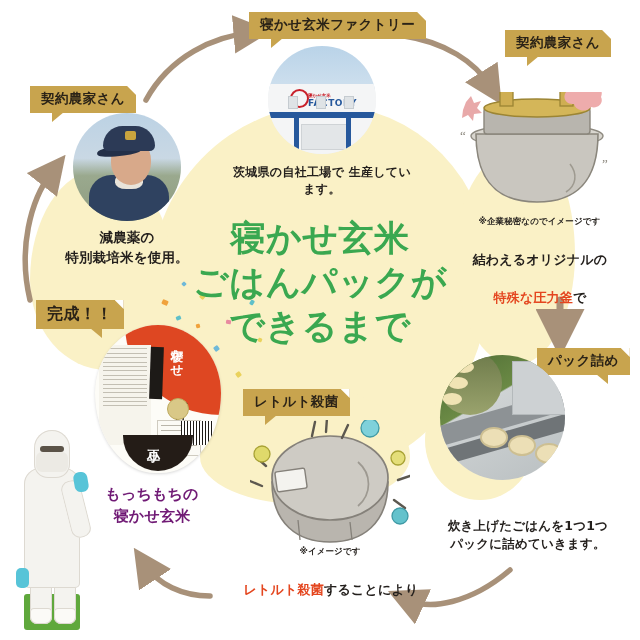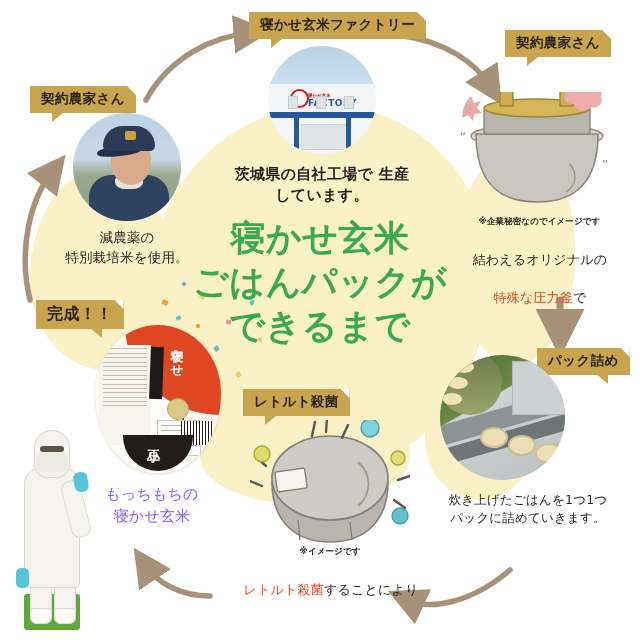--- a/index.html
+++ b/index.html
@@ -14,21 +14,21 @@
          background:#faf1c6;border-radius:60% 40% 50% 50% / 50% 50% 50% 50%;}
   .blob3{position:absolute;left:30px;top:170px;width:140px;height:200px;
          background:#faf1c6;border-radius:50% 50% 45% 55% / 55% 45% 55% 45%;}
   .blob4{position:absolute;left:200px;top:385px;width:210px;height:120px;
          background:#faf1c6;border-radius:50% 50% 48% 52% / 60% 60% 40% 40%;}
   .blob5{position:absolute;left:425px;top:380px;width:110px;height:120px;
          background:#faf1c6;border-radius:50%;}
 
   
   .center-sub{position:absolute;left:232px;top:164px;width:180px;text-align:center;
-       font-size:15px;font-weight:700;color:#231f1c;line-height:1.42;letter-spacing:.3px;}
+       font-size:12px;font-weight:700;color:#231f1c;line-height:1.42;letter-spacing:.3px;}
   .center-title{position:absolute;left:175px;top:216px;width:290px;text-align:center;
        font-size:35px;font-weight:700;color:#3aa850;line-height:1.26;letter-spacing:.5px;
        white-space:pre-line;}
 
   
   .tag{position:absolute;background:#c8a44e;color:#2b2317;font-weight:700;
        font-size:13.5px;padding:6px 11px 7px;letter-spacing:.4px;white-space:nowrap;
        line-height:1;}
   .tag::after{content:"";position:absolute;width:0;height:0;}
   .tag.pd::after{left:22px;bottom:-9px;border-left:0 solid transparent;
@@ -139,26 +139,26 @@
           background:#57c4d8;border-radius:5px;}
   .worker .leg{position:absolute;top:150px;width:22px;height:40px;background:#f4f3ef;
           box-shadow:inset 0 0 0 1px #ddd9d1;}
   .worker .boot{position:absolute;top:186px;width:22px;height:16px;background:#fbfaf7;
           border-radius:4px 4px 7px 7px;box-shadow:inset 0 0 0 1px #ddd9d1;}
 
   
   .ill{position:absolute;}
 
   
-  .cap{position:absolute;text-align:center;font-weight:400;color:#231f1c;
+  .cap{position:absolute;text-align:center;font-weight:700;color:#231f1c;
        line-height:1.45;letter-spacing:.2px;white-space:pre-line;}
   .note{position:absolute;text-align:center;font-weight:700;color:#2b2723;
        font-size:8.5px;letter-spacing:.1px;}
   .accent-red{color:#e4461f;}
-  .soft-red{color:#8b5cf6;}
+  .soft-red{color:#701a75;}
 
   
   .cf{position:absolute;border-radius:1px;}
 </style>
 </head>
 <body>
 
 <div id="stage">
 
   <div class="blob"></div>
@@ -274,21 +274,21 @@
     <div class="mach"></div>
     <div class="tray" style="left:40px;top:72px;"></div>
     <div class="tray" style="left:68px;top:80px;"></div>
     <div class="tray" style="left:95px;top:88px;"></div>
     <div class="sm">
       <i style="left:16px;top:10px;"></i>
       <i style="left:10px;top:26px;"></i>
       <i style="left:4px;top:42px;"></i>
     </div>
   </div>
-  <div class="cap" style="left:428px;top:491px;width:200px;font-size:12.5px;">炊き上げたごはんを1つ1つ
+  <div class="cap" style="left:428px;top:517px;width:200px;font-size:12.5px;">炊き上げたごはんを1つ1つ
 パックに詰めていきます。</div>
 
   <div class="tag pd" style="left:243px;top:389px;">
     <span class="corner"></span>
     <span>レトルト殺菌</span>
   </div>
   <svg class="ill" style="left:250px;top:420px;width:160px;height:135px;">
     <path d="M22,62 C22,104 48,122 80,122 C112,122 138,104 138,62 Z" fill="#b9b5ae" stroke="#85817a" stroke-width="1.6"></path>
     <ellipse cx="80" cy="58" rx="58" ry="42" fill="#cecbc4" stroke="#85817a" stroke-width="1.7"></ellipse>
     <path d="M108,42 C122,54 122,74 108,86" stroke="#9d9991" stroke-width="1.7" fill="none"></path>

